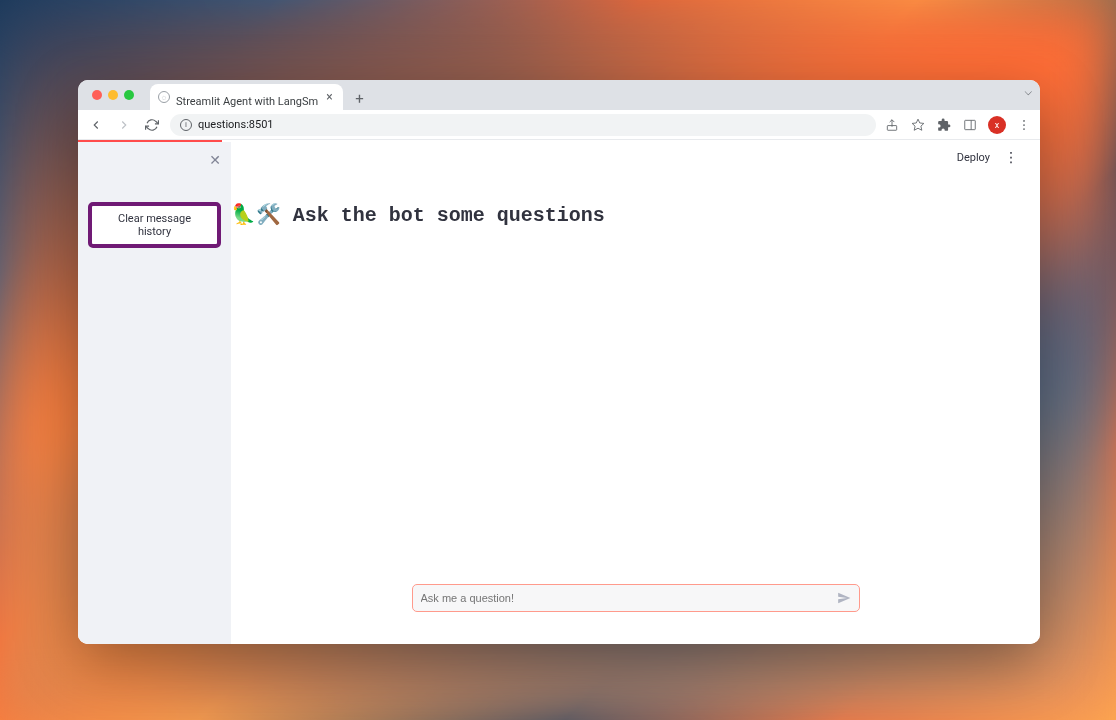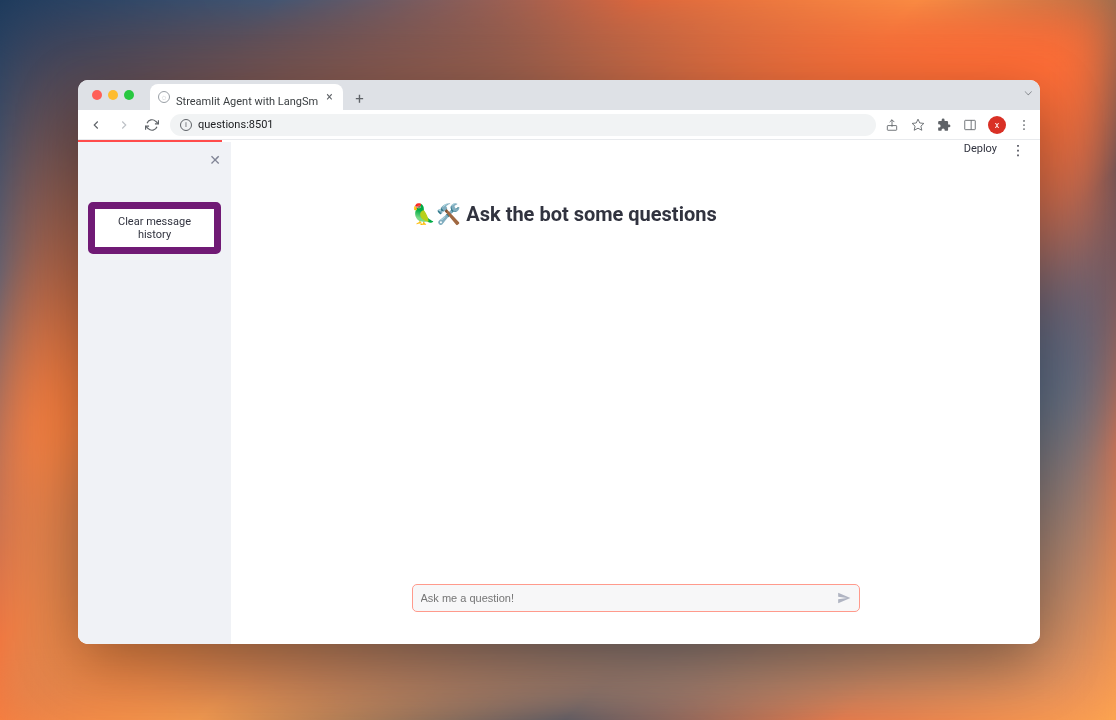--- a/index.html
+++ b/index.html
@@ -246,63 +246,64 @@
       top: 10px;
       font-size: 14px;
       color: #808495;
       cursor: pointer;
     }
 
     .clear-btn {
       margin-top: 50px;
       padding: 6px 10px;
       background: #fff;
-      border: 7px solid #701a75;
+      border: 4px solid #701a75;
       border-radius: 5px;
       font-size: 11px;
       color: #31333f;
       cursor: pointer;
       text-align: center;
     }
 
     .main-content {
       flex: 1;
       position: relative;
       display: flex;
       flex-direction: column;
     }
 
     .top-toolbar {
       height: 30px;
       display: flex;
-      align-items: flex-start;
+      align-items: center;
       justify-content: flex-end;
-      padding: 0 13px;
+      padding: 0 20px;
       gap: 12px;
     }
 
     .deploy-btn {
       font-size: 11px;
       color: #31333f;
       cursor: pointer;
     }
 
     .menu-dots {
       font-size: 14px;
       color: #31333f;
       cursor: pointer;
       padding: 0 2px;
     }
 
     .content-body {
       flex: 1;
       display: flex;
       flex-direction: column;
-      align-items: center;
+      align-items: flex-start;
       padding: 30px 0 0 0;
+      font-family: Liberation Mono, monospace;
     }
 
     .page-heading {
       font-size: 20px;
       font-weight: 700;
       color: #31333f;
       text-align: left;
       width: 448px;
     }
 

